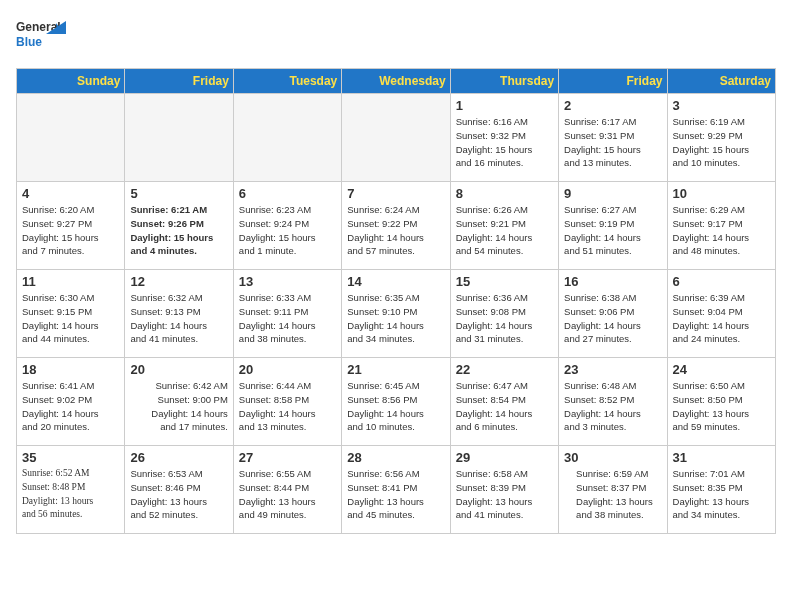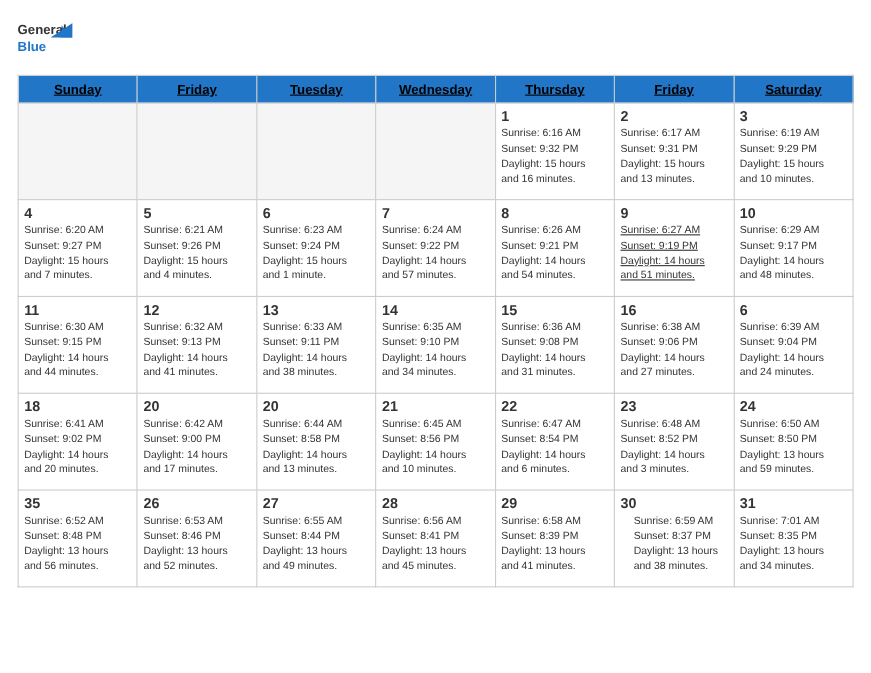--- a/index.html
+++ b/index.html
@@ -32,27 +32,26 @@
       font-size: 15px;
       color: #555;
     }
     table {
       width: 100%;
       border-collapse: collapse;
       table-layout: fixed;
     }
     thead tr th {
       background-color: #2176c7;
-      color: #000000;
+      color: #fde047;
       font-size: 12px;
       font-weight: bold;
       padding: 5px 4px;
-      text-align: center;
+      text-align: right;
       border: 1px solid #ccc;
-      text-decoration: underline;
     }
     tbody tr td {
       vertical-align: top;
       border: 1px solid #ccc;
       padding: 4px 5px;
       font-size: 10px;
       color: #333;
       height: 88px;
       background: #fff;
     }
@@ -133,21 +132,21 @@
       <tr>
         <td>
           <span class="day-num">4</span>
           <div class="day-detail" style="white-space: pre-line;">Sunrise: 6:20 AM
 Sunset: 9:27 PM
 Daylight: 15 hours
 and 7 minutes.</div>
         </td>
         <td>
           <span class="day-num">5</span>
-          <div class="day-detail" style="white-space: pre-line;">Sunrise: 6:21 AM
+          <div class="day-detail" style="white-space: pre-line; font-weight: bold;">Sunrise: 6:21 AM
 Sunset: 9:26 PM
 Daylight: 15 hours
 and 4 minutes.</div>
         </td>
         <td>
           <span class="day-num">6</span>
           <div class="day-detail" style="white-space: pre-line;">Sunrise: 6:23 AM
 Sunset: 9:24 PM
 Daylight: 15 hours
 and 1 minute.</div>
@@ -161,21 +160,21 @@
         </td>
         <td>
           <span class="day-num">8</span>
           <div class="day-detail" style="white-space: pre-line;">Sunrise: 6:26 AM
 Sunset: 9:21 PM
 Daylight: 14 hours
 and 54 minutes.</div>
         </td>
         <td>
           <span class="day-num">9</span>
-          <div class="day-detail" style="white-space: pre-line; text-decoration: underline;">Sunrise: 6:27 AM
+          <div class="day-detail" style="white-space: pre-line;">Sunrise: 6:27 AM
 Sunset: 9:19 PM
 Daylight: 14 hours
 and 51 minutes.</div>
         </td>
         <td>
           <span class="day-num">10</span>
           <div class="day-detail" style="white-space: pre-line;">Sunrise: 6:29 AM
 Sunset: 9:17 PM
 Daylight: 14 hours
 and 48 minutes.</div>
@@ -235,21 +234,21 @@
       <tr>
         <td>
           <span class="day-num">18</span>
           <div class="day-detail" style="white-space: pre-line;">Sunrise: 6:41 AM
 Sunset: 9:02 PM
 Daylight: 14 hours
 and 20 minutes.</div>
         </td>
         <td>
           <span class="day-num">20</span>
-          <div class="day-detail" style="white-space: pre-line;">Sunrise: 6:42 AM
+          <div class="day-detail" style="white-space: pre-line; text-align: right;">Sunrise: 6:42 AM
 Sunset: 9:00 PM
 Daylight: 14 hours
 and 17 minutes.</div>
         </td>
         <td>
           <span class="day-num">20</span>
           <div class="day-detail" style="white-space: pre-line;">Sunrise: 6:44 AM
 Sunset: 8:58 PM
 Daylight: 14 hours
 and 13 minutes.</div>
@@ -279,21 +278,21 @@
           <span class="day-num">24</span>
           <div class="day-detail" style="white-space: pre-line;">Sunrise: 6:50 AM
 Sunset: 8:50 PM
 Daylight: 13 hours
 and 59 minutes.</div>
         </td>
       </tr>
       <tr>
         <td>
           <span class="day-num">35</span>
-          <div class="day-detail" style="white-space: pre-line;">Sunrise: 6:52 AM
+          <div class="day-detail" style="white-space: pre-line; font-family: Liberation Serif, serif;">Sunrise: 6:52 AM
 Sunset: 8:48 PM
 Daylight: 13 hours
 and 56 minutes.</div>
         </td>
         <td>
           <span class="day-num">26</span>
           <div class="day-detail" style="white-space: pre-line;">Sunrise: 6:53 AM
 Sunset: 8:46 PM
 Daylight: 13 hours
 and 52 minutes.</div>

